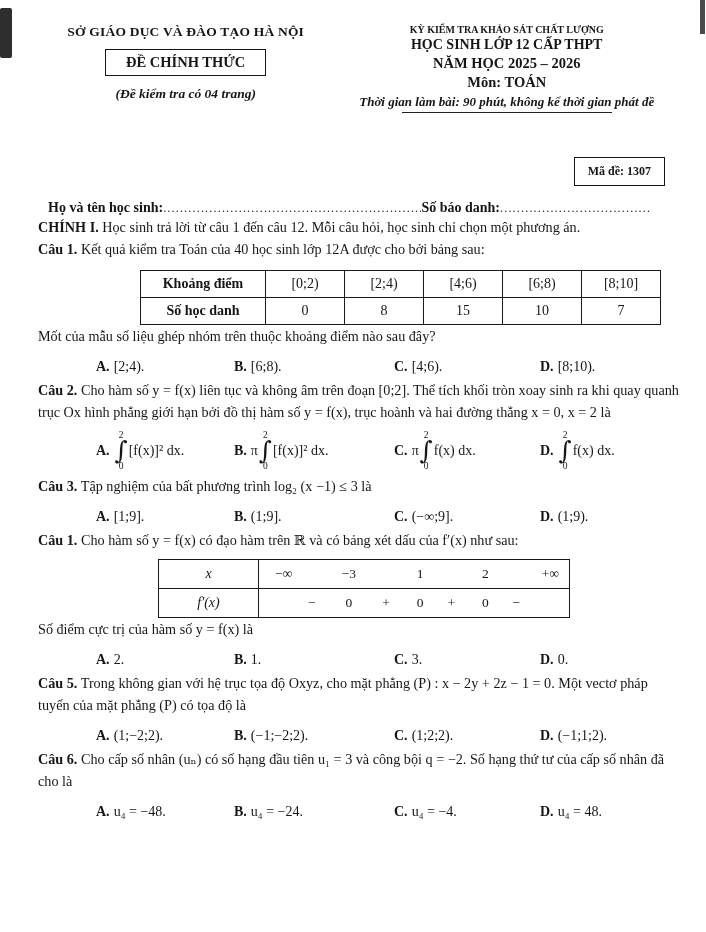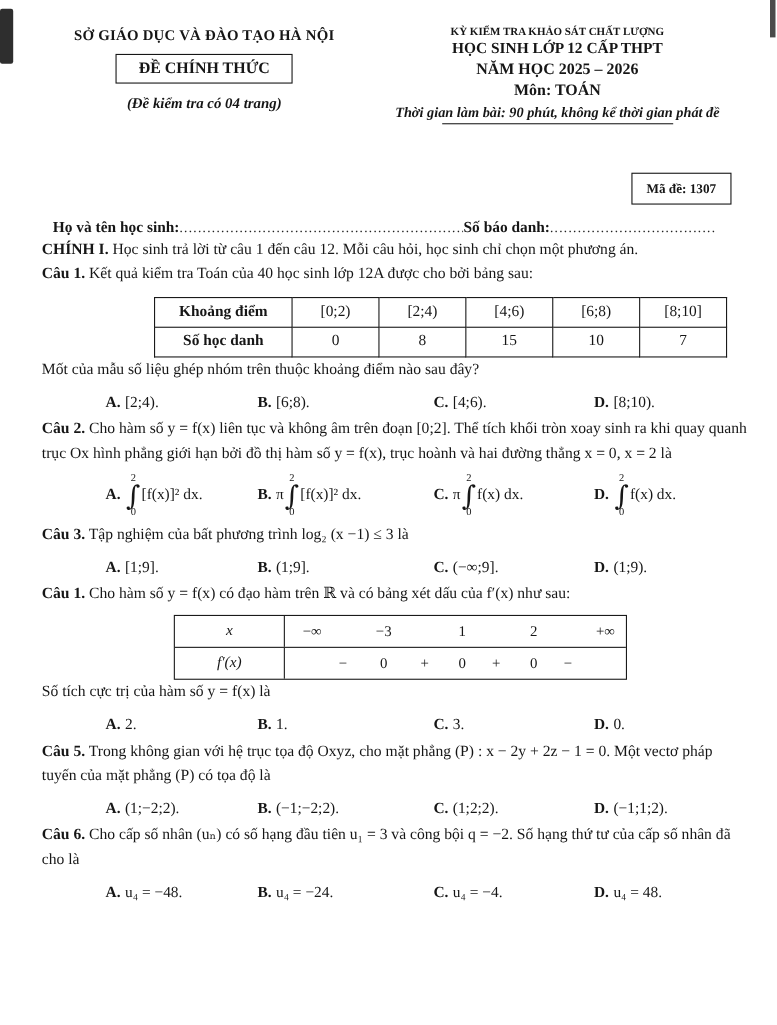--- a/index.html
+++ b/index.html
@@ -205,21 +205,21 @@
         <span class="s1">−</span>
         <span class="s2">0</span>
         <span class="s3">+</span>
         <span class="s4">0</span>
         <span class="s5">+</span>
         <span class="s6">0</span>
         <span class="s7">−</span>
       </div>
     </div>
   </div>
-  <p class="para mt8 indent">Số tích cực trị của hàm số y = f(x) là</p>
+  <p class="para mt8 indent">Số điểm cực trị của hàm số y = f(x) là</p>
   <div class="optrow">
     <span class="opt"><b>A.</b><span>2.</span></span>
     <span class="opt"><b>B.</b><span>1.</span></span>
     <span class="opt"><b>C.</b><span>3.</span></span>
     <span class="opt"><b>D.</b><span>0.</span></span>
   </div>
 
   <p class="para mt8">
     <b>Câu 5.</b><span> Trong không gian với hệ trục tọa độ Oxyz, cho mặt phẳng (P) : x − 2y + 2z − 1 = 0. Một vectơ pháp tuyến của mặt phẳng (P) có tọa độ là</span>
   </p>

